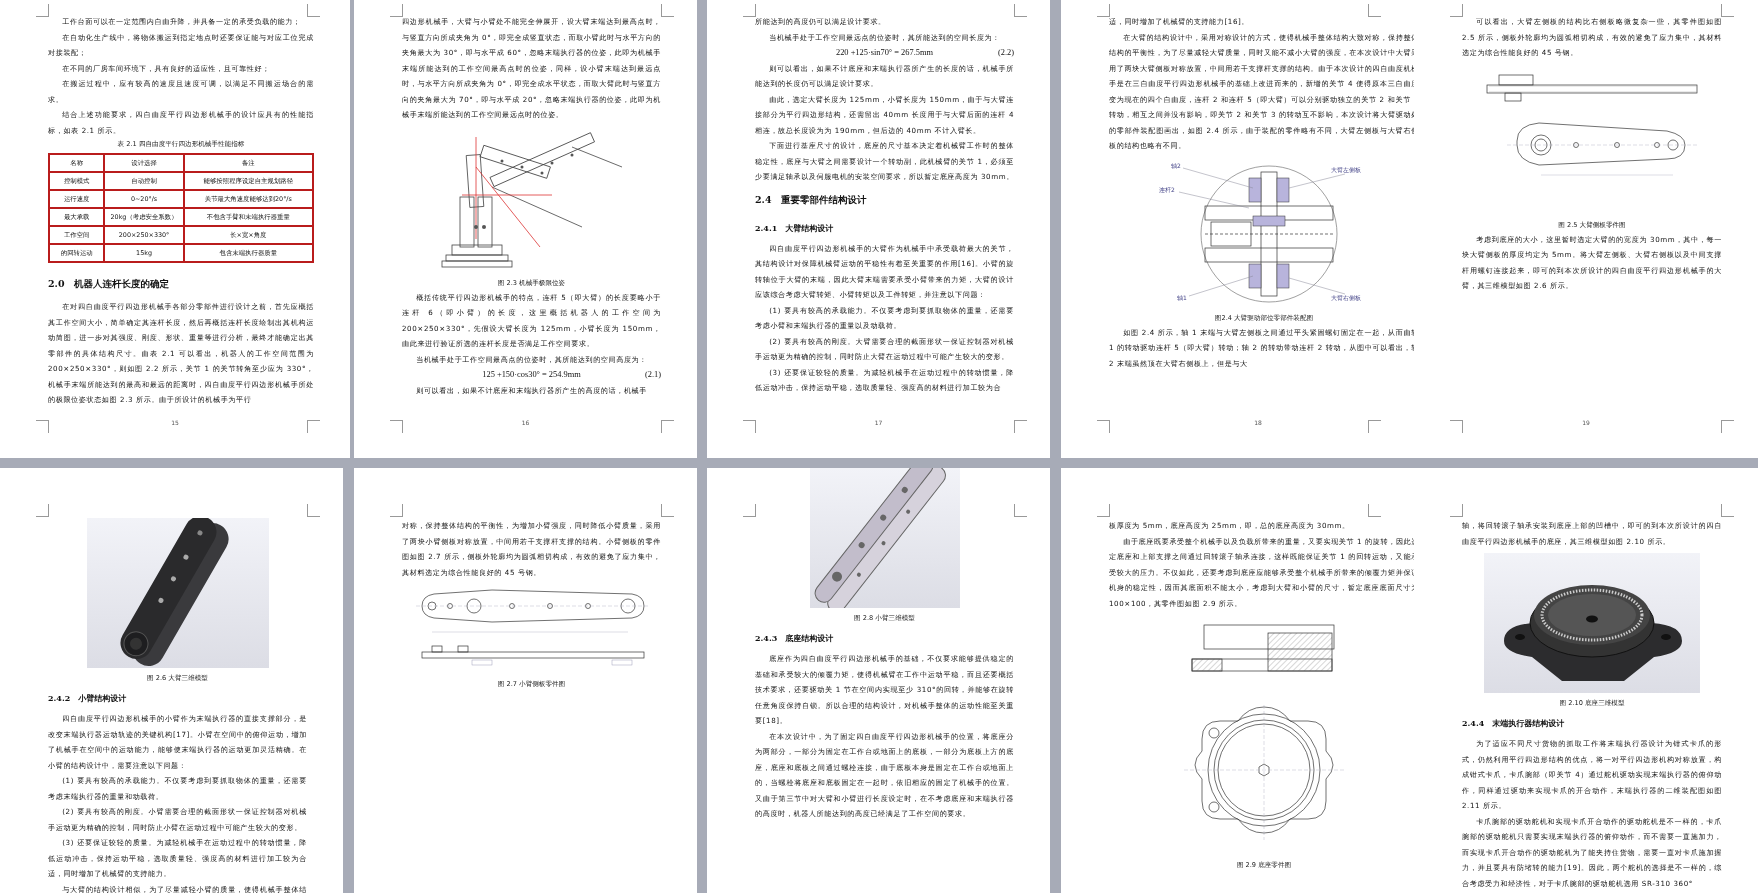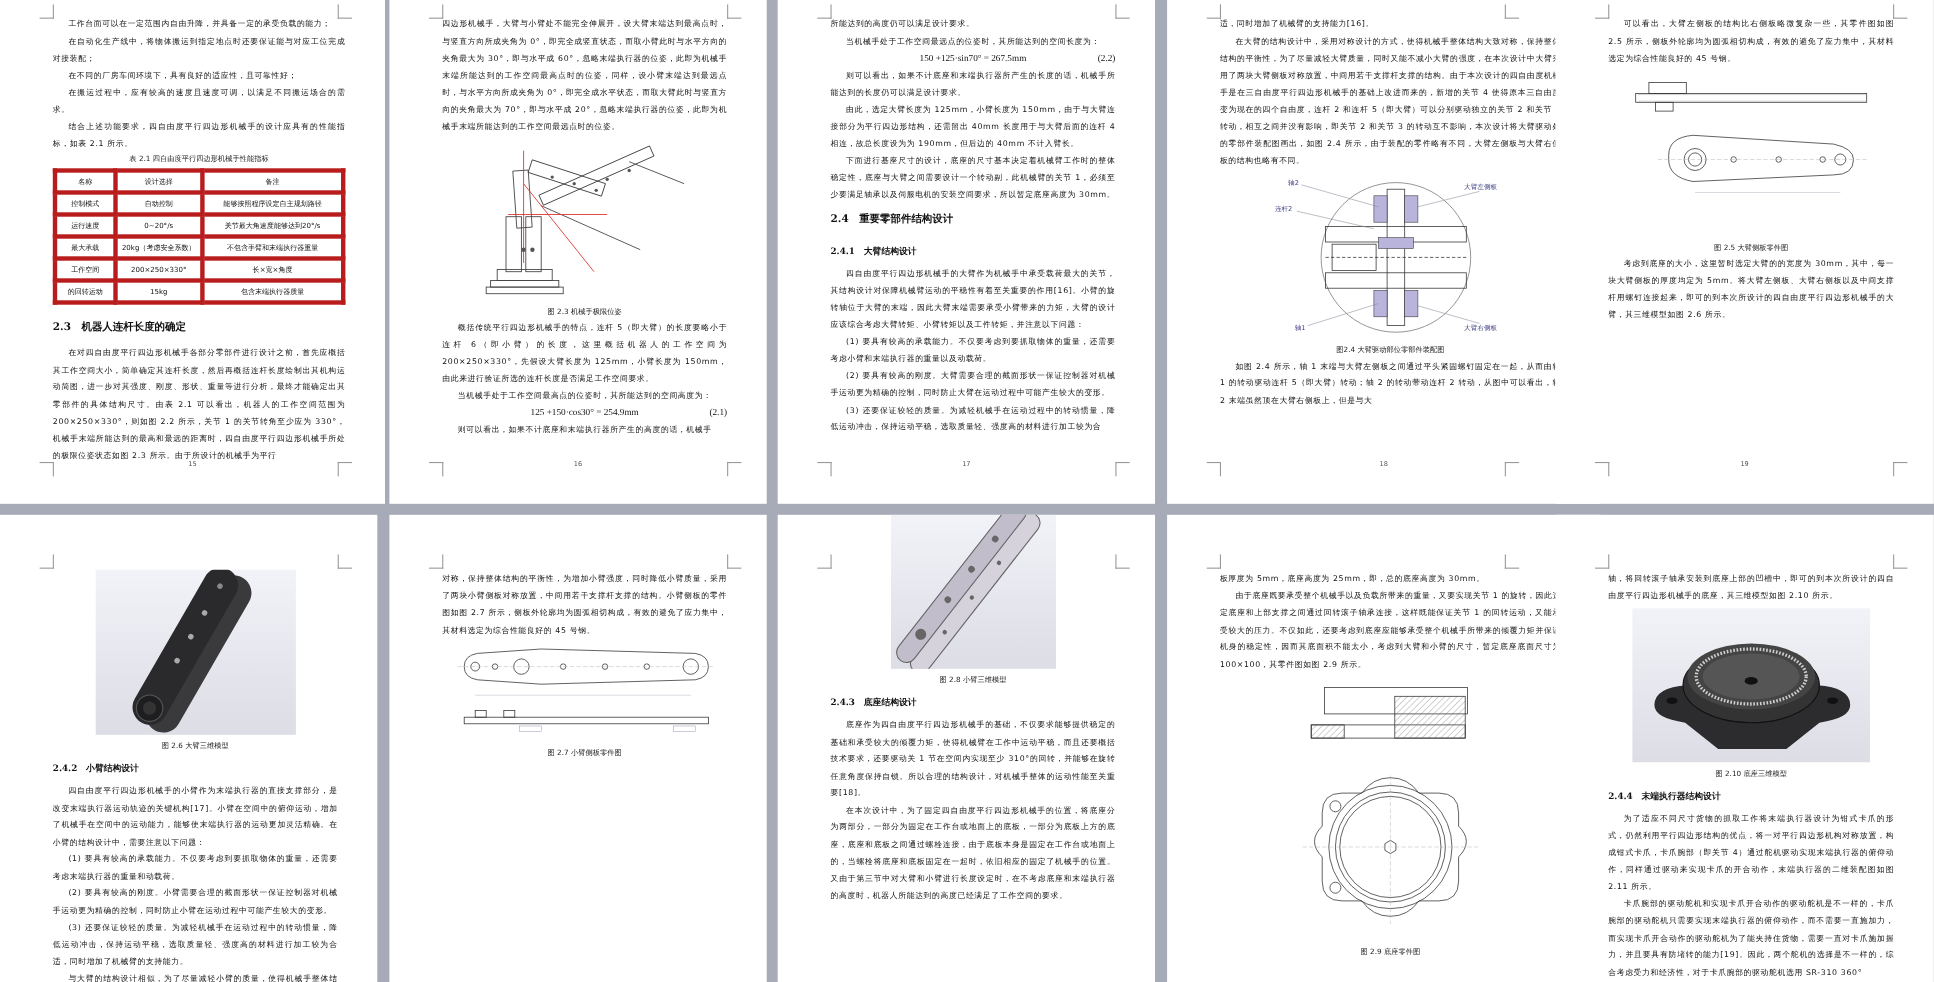--- a/index.html
+++ b/index.html
@@ -22,21 +22,21 @@
 .body{position:absolute;left:48px;right:36px;top:14px}
 .p{text-indent:2em;text-align:justify;letter-spacing:.6px;white-space:normal}
 .p.ni{text-indent:0}
 .cap{text-align:center;font-size:6.6px;line-height:13px;color:#222}
 .h2{font-weight:bold;font-size:9.5px;line-height:30px;font-family:"DejaVu Serif",serif}
 .h3{font-weight:bold;font-size:8px;line-height:26px;font-family:"DejaVu Serif",serif}
 .eq{text-align:center;font-family:"Liberation Serif",serif;font-size:8.4px;position:relative}
 .eq .num{position:absolute;right:0}
 .pnum{position:absolute;bottom:32px;left:0;right:0;text-align:center;font-size:6px;color:#555}
 table.spec{width:100%;border-collapse:collapse;font-size:6.4px;line-height:14px;margin-top:2px}
-table.spec td{border:4px solid #b91c1c;text-align:center;padding:1px 2px;height:17px}
+table.spec td{border:2px solid #b91c1c;text-align:center;padding:1px 2px;height:17px}
 .fig{position:relative;margin:4px auto}
 .render{background:linear-gradient(180deg,#f2f3f8,#dcdde5);position:relative}
 </style>
 </head>
 <body>
 
 <div class="grid">
 
   <div class="page r1 c1">
     <div class="crn tl" style="left:36px;top:4px"></div>
@@ -75,21 +75,21 @@
           <td>200×250×330°</td>
           <td>长×宽×角度</td>
         </tr>
         <tr>
           <td>的回转运动</td>
           <td>15kg</td>
           <td>包含末端执行器质量</td>
         </tr>
       </tbody>
         </table>
-      <div class="h2" style="margin-top:6px">2.3　机器人连杆长度的确定</div>
+      <div class="h2" style="margin-top:6px">2.0　机器人连杆长度的确定</div>
       <div class="p">在对四自由度平行四边形机械手各部分零部件进行设计之前，首先应概括其工作空间大小，简单确定其连杆长度，然后再概括连杆长度绘制出其机构运动简图，进一步对其强度、刚度、形状、重量等进行分析，最终才能确定出其零部件的具体结构尺寸。由表 2.1 可以看出，机器人的工作空间范围为 200×250×330°，则如图 2.2 所示，关节 1 的关节转角至少应为 330°，机械手末端所能达到的最高和最远的距离时，四自由度平行四边形机械手所处的极限位姿状态如图 2.3 所示。由于所设计的机械手为平行</div>
     </div>
     <div class="crn bl" style="left:36px;top:420px"></div>
     <div class="crn br" style="left:307px;top:420px"></div>
     <div class="pnum" style="bottom:28px">15</div>
   </div>
 
   <div class="page r1 c2">
     <div class="crn tl" style="left:36px;top:4px"></div>
     <div class="crn tr" style="left:307px;top:4px"></div>
@@ -139,21 +139,21 @@
     <div class="pnum" style="bottom:28px">16</div>
   </div>
 
   <div class="page r1 c3">
     <div class="crn tl" style="left:36px;top:4px"></div>
     <div class="crn tr" style="left:307px;top:4px"></div>
     <div class="body">
       <div class="p ni">所能达到的高度仍可以满足设计要求。</div>
       <div class="p">当机械手处于工作空间最远点的位姿时，其所能达到的空间长度为：</div>
       <div class="eq">
-        <span>150 +125·sin70° = 267.5mm</span>
+        <span>220 +125·sin70° = 267.5mm</span>
         <span class="num">(2.2)</span>
       </div>
       <div class="p">则可以看出，如果不计底座和末端执行器所产生的长度的话，机械手所能达到的长度仍可以满足设计要求。</div>
       <div class="p">由此，选定大臂长度为 125mm，小臂长度为 150mm，由于与大臂连接部分为平行四边形结构，还需留出 40mm 长度用于与大臂后面的连杆 4 相连，故总长度设为为 190mm，但后边的 40mm 不计入臂长。</div>
       <div class="p">下面进行基座尺寸的设计，底座的尺寸基本决定着机械臂工作时的整体稳定性，底座与大臂之间需要设计一个转动副，此机械臂的关节 1，必须至少要满足轴承以及伺服电机的安装空间要求，所以暂定底座高度为 30mm。</div>
       <div class="h2">2.4　重要零部件结构设计</div>
       <div class="h3">2.4.1　大臂结构设计</div>
       <div class="p">四自由度平行四边形机械手的大臂作为机械手中承受载荷最大的关节，其结构设计对保障机械臂运动的平稳性有着至关重要的作用[16]。小臂的旋转轴位于大臂的末端，因此大臂末端需要承受小臂带来的力矩，大臂的设计应该综合考虑大臂转矩、小臂转矩以及工件转矩，并注意以下问题：</div>
       <div class="p">(1) 要具有较高的承载能力。不仅要考虑到要抓取物体的重量，还需要考虑小臂和末端执行器的重量以及动载荷。</div>
       <div class="p">(2) 要具有较高的刚度。大臂需要合理的截面形状一保证控制器对机械手运动更为精确的控制，同时防止大臂在运动过程中可能产生较大的变形。</div>

